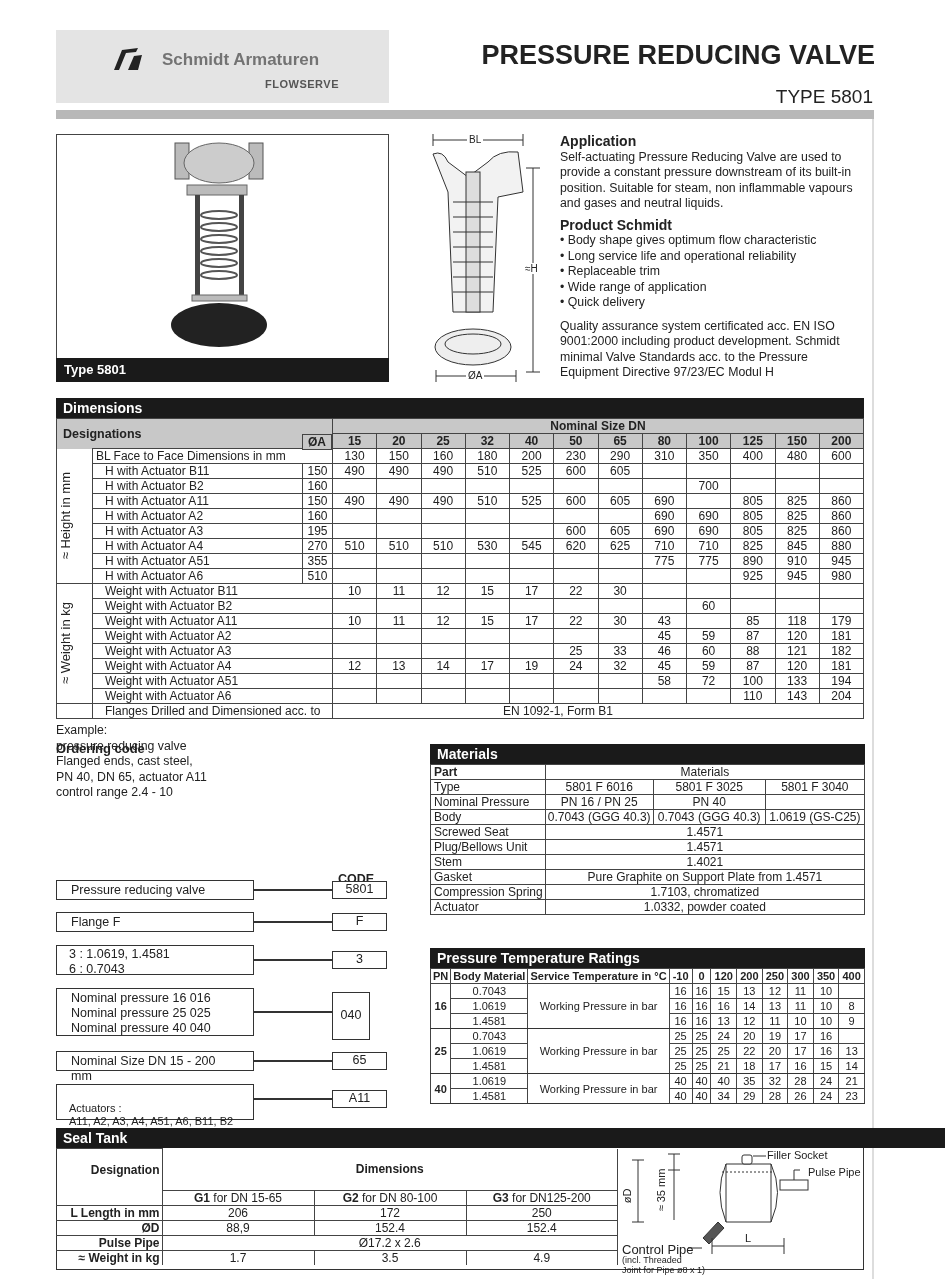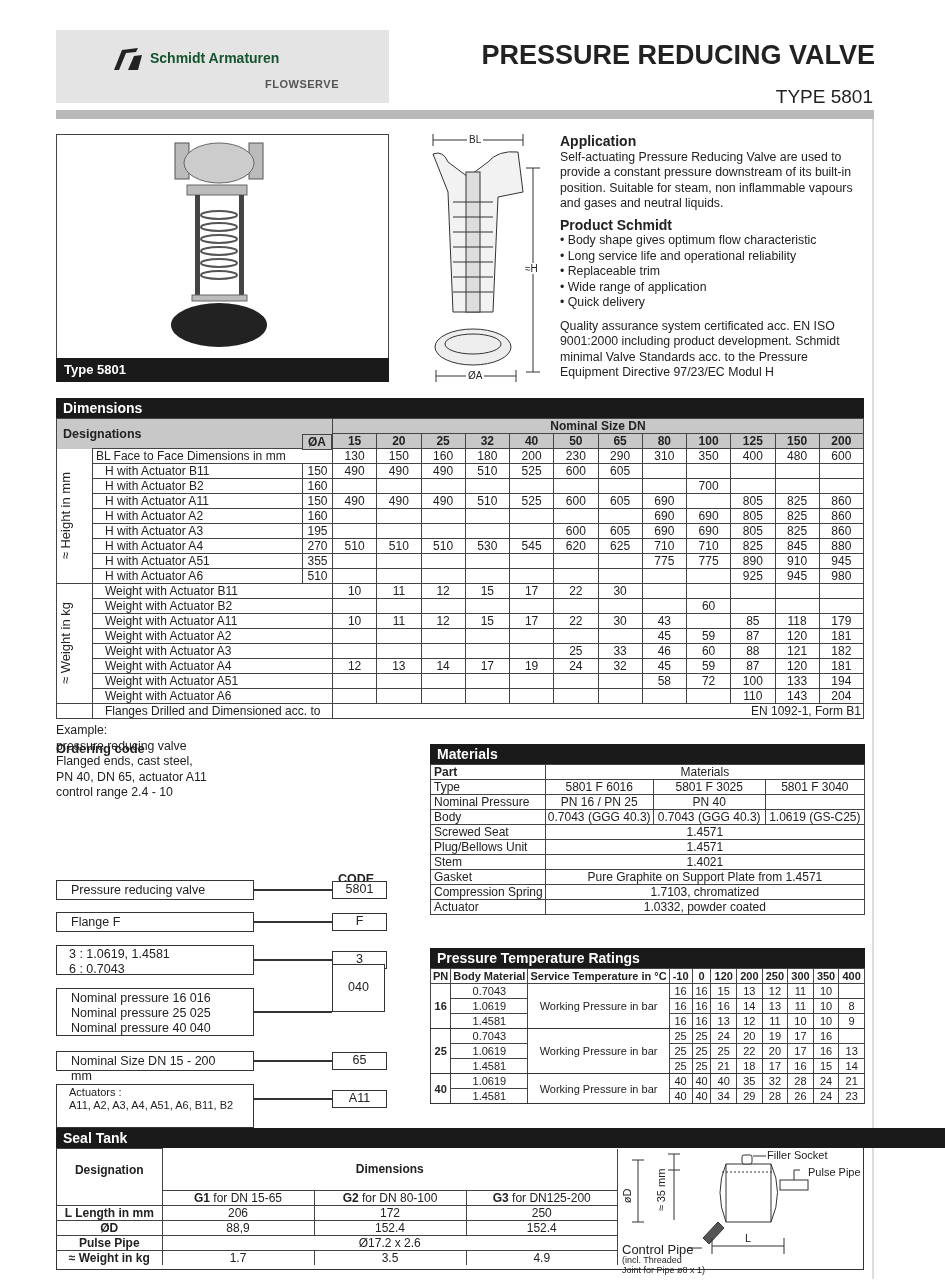--- a/index.html
+++ b/index.html
@@ -1,19 +1,19 @@
 <!DOCTYPE html>
 <html><head>
 <meta charset="utf-8">
 <style>
 *{box-sizing:border-box;margin:0;padding:0}
 body{width:945px;height:1280px;background:#fff;font-family:"Liberation Sans",sans-serif;color:#222;position:relative;overflow:hidden}
 .abs{position:absolute}
 .logo-box{left:56px;top:30px;width:333px;height:73px;background:#e4e4e4}
-.logo-name{left:150px;top:50px;font-size:14px;font-weight:bold;color:#14532d;font-style:normal}
+.logo-name{left:162px;top:50px;font-size:17px;font-weight:bold;color:#737373;font-style:normal}
 .flowserve{left:265px;top:78px;font-size:11px;font-weight:bold;color:#555;letter-spacing:0.5px}
 .main-title{right:70px;top:40px;font-size:27px;font-weight:bold;color:#222;text-align:right;white-space:nowrap}
 .type-label{right:72px;top:86px;font-size:19px;color:#222}
 .gray-bar{left:56px;top:110px;width:818px;height:9px;background:#b8b8b8}
 .right-rule{left:872px;top:119px;width:2px;height:1160px;background:#ddd}
 .photo-box{left:56px;top:134px;width:333px;height:248px;border:1.5px solid #444}
 .photo-caption{left:56px;top:358px;width:333px;height:24px;background:#1a1a1a;color:#fff;font-weight:bold;font-size:13px;padding:4px 8px}
 .section-h{font-weight:bold;font-size:14px}
 .side-text{left:560px;top:134px;width:310px;font-size:12.3px;line-height:15.5px}
 .side-text p{margin-bottom:6px}
@@ -22,21 +22,21 @@
 td,th{border:1px solid #444;font-size:12px;font-weight:normal;line-height:14px;padding:0 2px;text-align:center;white-space:nowrap}
 .dim-table th{background:#c8c8c8;font-weight:bold}
 .dim-table td.lbl{text-align:left;padding-left:12px}
 .dim-table td.lbl0{text-align:left;padding-left:3px}
 .vert{writing-mode:vertical-rl;transform:rotate(180deg);font-size:13px}
 .mat td{text-align:center}
 .mat td.p{text-align:left;padding-left:3px}
 .pt td{font-size:11px;padding:0 2px}
 .pt th{font-weight:bold;font-size:11px}
 .seal td{font-size:12px}
-.seal td.l{text-align:center;font-weight:bold;padding-left:3px}
+.seal td.l{text-align:right;font-weight:bold;padding-left:3px}
 .order-box{border:1.5px solid #333;font-size:12.5px;padding:2px 14px;line-height:15px;background:#fff}
 .code-box{border:1.5px solid #333;font-size:12.5px;text-align:center;background:#fff}
 .line{height:1.5px;background:#333}
 </style>
 </head>
 <body>
 
 <div class="abs logo-box">
   <svg class="abs" style="left:46px;top:16px" width="42" height="26">
     <path d="M2 24 L12 24 L20 4 L36 2 L34 6 L24 7 L17 24 Z" fill="#222"></path>
@@ -401,21 +401,21 @@
         <td></td>
         <td></td>
         <td></td>
         <td>110</td>
         <td>143</td>
         <td>204</td>
       </tr>
       <tr>
         <td></td>
         <td class="lbl" colspan="2">Flanges Drilled and Dimensioned acc. to</td>
-        <td colspan="12" style="text-align:right;padding-left:170px">EN 1092-1, Form B1</td>
+        <td colspan="12" style="text-align:left;padding-left:170px">EN 1092-1, Form B1</td>
       </tr>
     </tbody>
 </table>
 
 <div class="abs" style="left:56px;top:741px;font-size:13px;font-weight:bold">Ordering code</div>
 <div class="abs" style="left:56px;top:723px;font-size:12.3px;line-height:15.5px">
   <div>Example:</div>
   <div>pressure reducing valve</div>
   <div>Flanged ends, cast steel,</div>
   <div>PN 40, DN 65, actuator A11</div>
@@ -438,27 +438,27 @@
       <div>6 : 0.7043</div>
     </div>
     <div class="abs line" style="left:254px;top:959px;width:78px"></div>
     <div class="abs code-box" style="left:332px;top:951px;width:55px;height:18px;line-height:15px">3</div>
     <div class="abs order-box" style="left:56px;top:988px;width:198px;height:48px;">
       <div>Nominal pressure 16 016</div>
       <div>Nominal pressure 25 025</div>
       <div>Nominal pressure 40 040</div>
     </div>
     <div class="abs line" style="left:254px;top:1011px;width:78px"></div>
-    <div class="abs code-box" style="left:332px;top:964px;width:53px;height:48px;line-height:45px">040</div>
+    <div class="abs code-box" style="left:332px;top:992px;width:38px;height:48px;line-height:45px">040</div>
     <div class="abs order-box" style="left:56px;top:1051px;width:198px;height:20px;">
       <div>Nominal Size DN 15 - 200 mm</div>
     </div>
     <div class="abs line" style="left:254px;top:1060px;width:78px"></div>
     <div class="abs code-box" style="left:332px;top:1052px;width:55px;height:18px;line-height:15px">65</div>
-    <div class="abs order-box" style="left:56px;top:1084px;width:198px;height:44px;font-size:11px;line-height:13px;padding:1px 12px">
+    <div class="abs order-box" style="left:56px;top:1084px;width:198px;height:32px;font-size:11px;line-height:13px;padding:17px 12px">
       <div>Actuators :</div>
       <div>A11, A2, A3, A4, A51, A6, B11, B2</div>
     </div>
     <div class="abs line" style="left:254px;top:1098px;width:78px"></div>
     <div class="abs code-box" style="left:332px;top:1090px;width:55px;height:18px;line-height:15px">A11</div>
   </div>
 
 <div class="abs dark-head" style="left:430px;top:744px;width:435px">Materials</div>
 <table class="abs mat" style="left:430px;top:764px;width:435px;border:1.5px solid #333">
   <colgroup>

